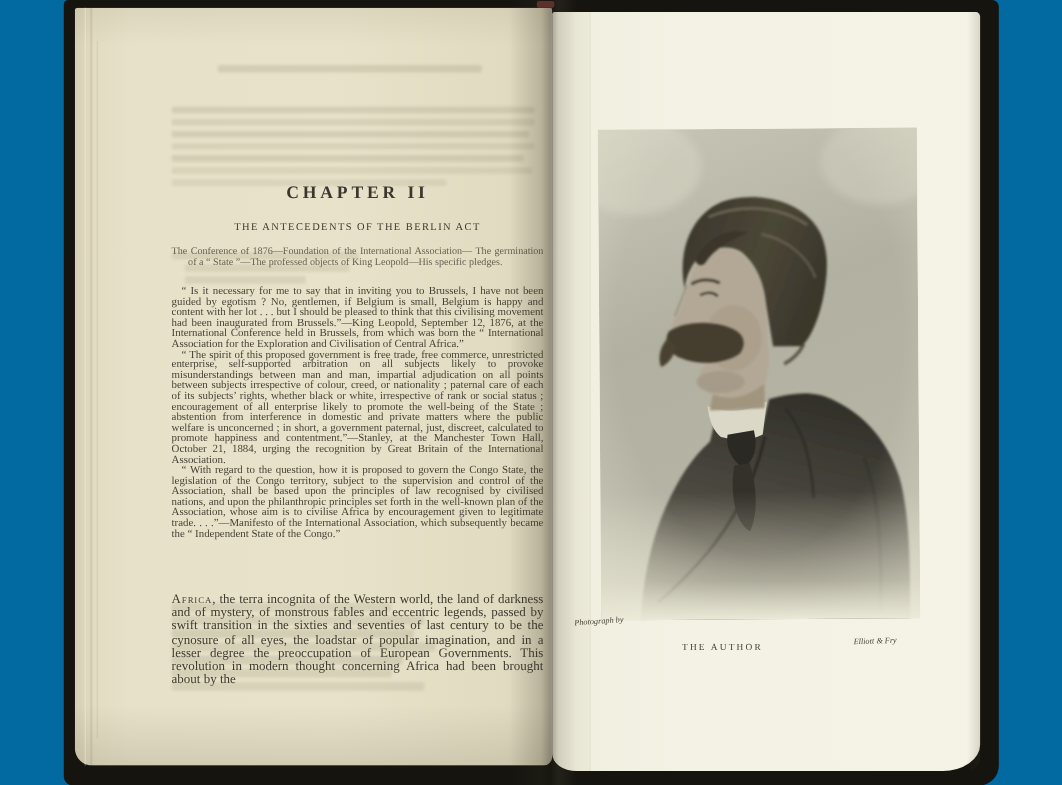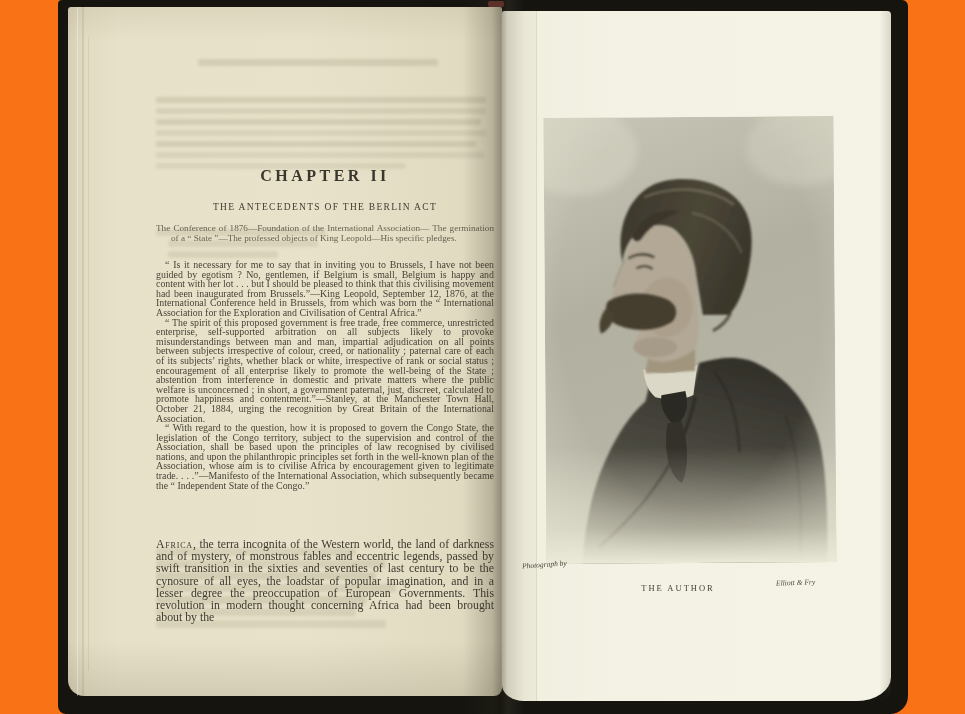--- a/index.html
+++ b/index.html
@@ -1,16 +1,16 @@
 <!DOCTYPE html>
 <html><head>
 <meta charset="utf-8">
 <style>
   html,body{margin:0;padding:0;background:#ffffff;}
-  .stage{position:relative;width:965px;height:714px;background:#f97316;overflow:hidden;
+  .stage{position:relative;width:965px;height:714px;background:#0369a1;overflow:hidden;
          font-family:"Liberation Serif", serif;}
   
   .book{position:absolute;left:58px;top:0;width:850px;height:714px;background:#15140f;
         border-radius:4px 6px 18px 8px;}
   
   .page-left{position:absolute;left:10px;top:7px;width:434px;height:689px;
     background:
       linear-gradient(180deg, rgba(120,110,80,0.10), rgba(0,0,0,0) 5%, rgba(0,0,0,0) 92%, rgba(80,72,50,0.14)),
       linear-gradient(90deg,#d6cfb6 0,#e2dcc3 4%,#e7e1c9 12%,#e8e2ca 55%,#e1dbc2 90%,#d3ccb3 100%);
     border-radius:3px 2px 8px 16px;}
@@ -43,21 +43,21 @@
   .page-right{position:absolute;left:444px;top:11px;width:389px;height:690px;
     background:linear-gradient(90deg,#e3e0ce 0,#ecead9 9%,#f0eee0 40%,#f1efe1 100%);
     border-radius:2px 4px 34px 22px / 2px 4px 24px 16px;}
   .plate-area{position:absolute;left:34px;top:0;right:0;bottom:0;background:rgba(255,255,244,0.28);
               border-left:1px solid rgba(100,95,75,0.15);border-radius:0 4px 34px 0;}
   .page-right .right-shade{position:absolute;right:0;top:0;width:12px;height:100%;
     background:linear-gradient(90deg, rgba(0,0,0,0), rgba(70,64,45,0.16));border-radius:0 4px 34px 0;}
   .photo{position:absolute;left:43px;top:106px;width:290px;height:446px;transform:rotate(-0.4deg);}
   .cap-photographer{position:absolute;left:20px;top:549px;font-size:7.5px;font-style:italic;
       color:#4a463a;transform:rotate(-4deg);}
-  .cap-title{position:absolute;left:118px;top:572px;width:116px;text-align:center;font-size:8.5px;
+  .cap-title{position:absolute;left:118px;top:572px;width:116px;text-align:left;font-size:8.5px;
       letter-spacing:2px;color:#454135;}
   .cap-studio{position:absolute;left:274px;top:567px;font-size:7.5px;font-style:italic;color:#4a463a;
       transform:rotate(-2deg);}
 </style>
 </head>
 <body>
 
 <div class="stage">
   <div class="book">
 

